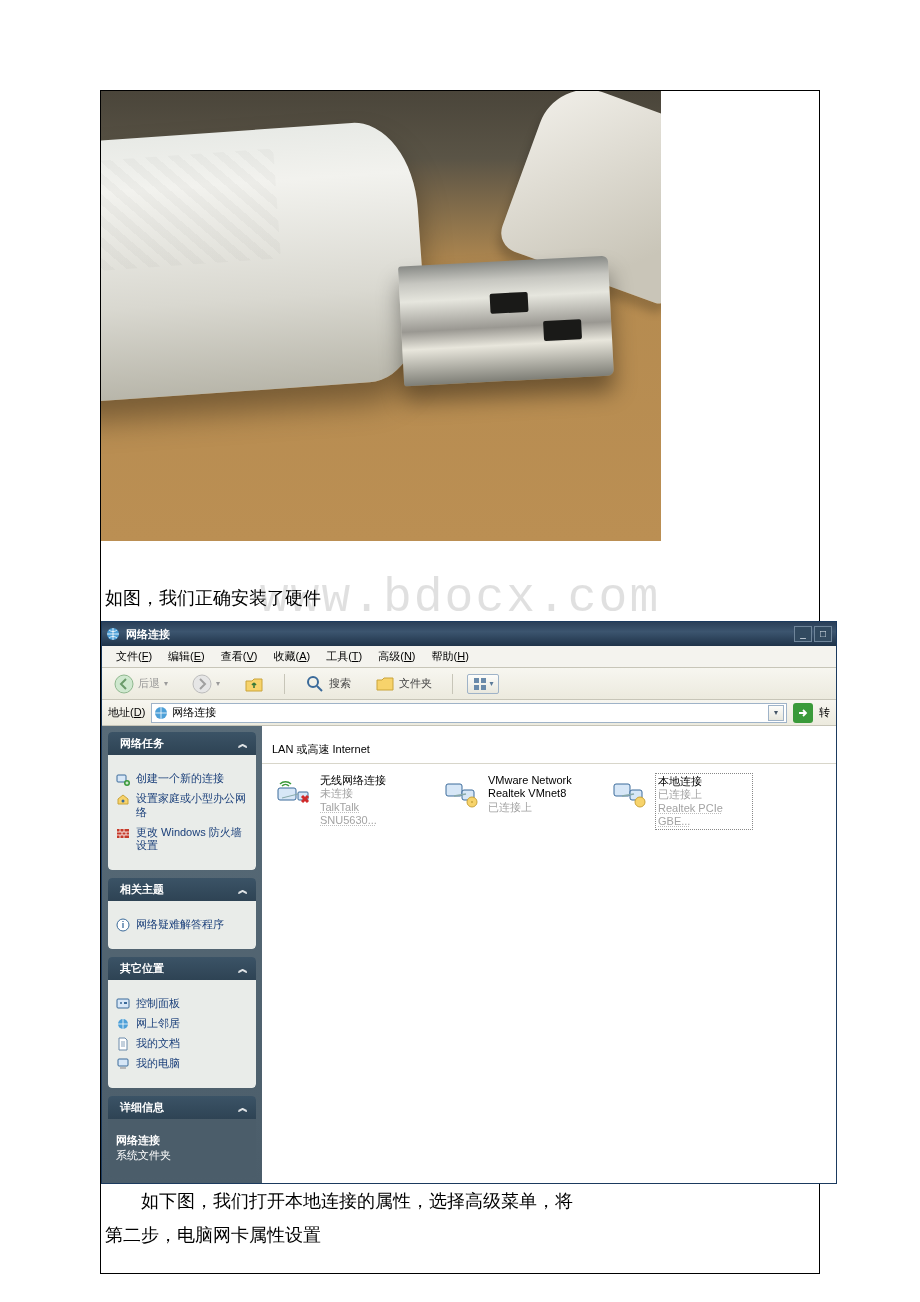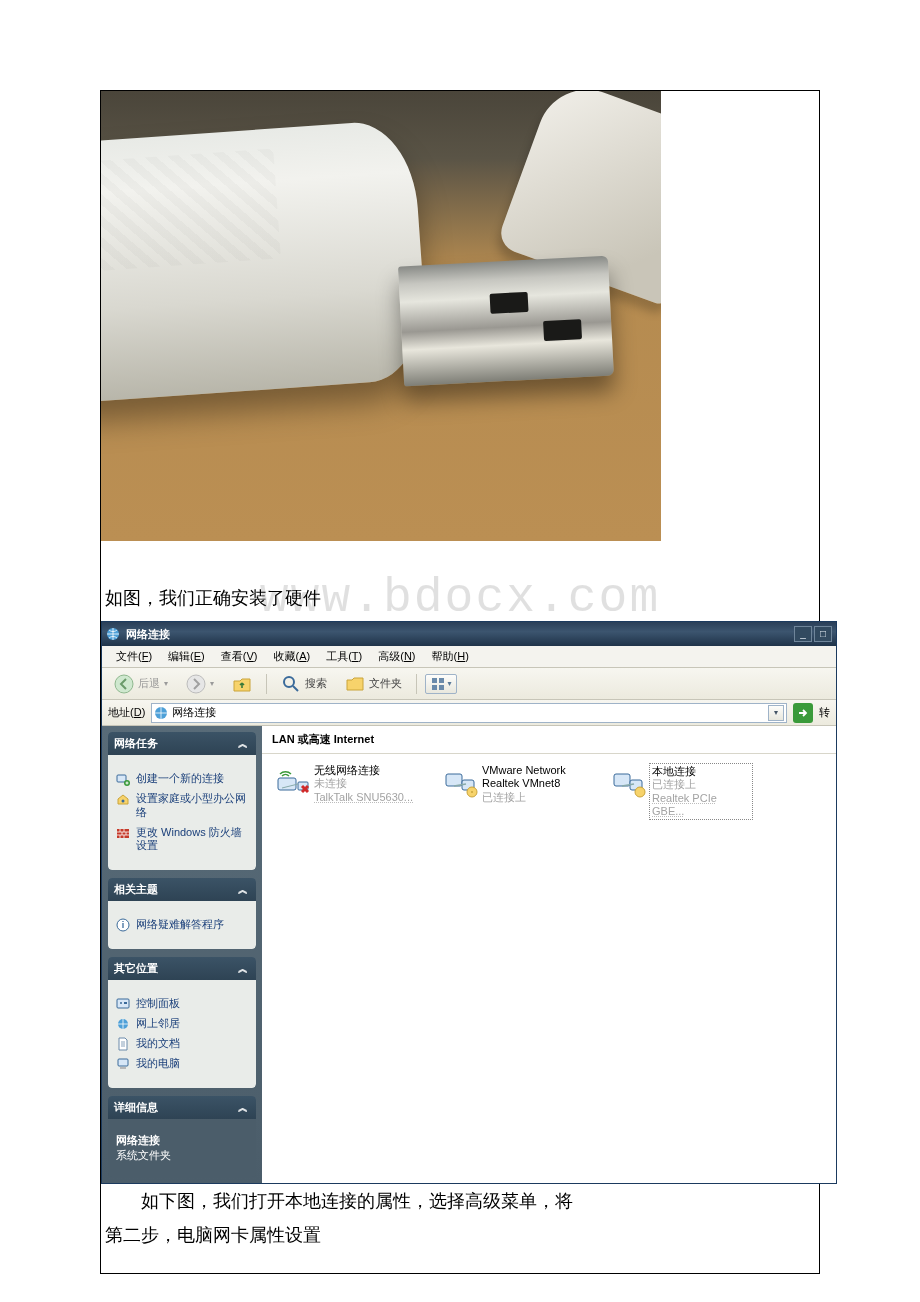--- a/index.html
+++ b/index.html
@@ -32,52 +32,52 @@
   .titlebar { height: 24px; background: linear-gradient(to bottom, #2a3f58, #3c556f 40%, #1f3349); color:#fff; display:flex; align-items:center; padding: 0 4px; }
   .titlebar .icon-globe { width:14px; height:14px; margin-right:6px; }
   .titlebar .title { flex:1; font-weight:bold; }
   .titlebar .wbtns { display:flex; gap:2px; }
   .titlebar .wbtn { width:18px; height:16px; background:#324a60; border:1px solid #6f859a; color:#dfe8ef; display:flex; align-items:center; justify-content:center; font-size:10px; line-height:1; cursor:default; }
 
   .menubar { height:22px; background:#f4f3ee; border-bottom:1px solid #c7c5b8; display:flex; align-items:center; padding: 0 6px; gap: 0; }
   .menubar .mitem { padding: 2px 8px; color:#000; }
   .menubar .mitem .accel { text-decoration: underline; }
 
-  .toolbar { height:32px; background:linear-gradient(#f7f6f0,#eceade); border-bottom:1px solid #c7c5b8; display:flex; align-items:center; padding:0 6px; gap:6px; color:#444; }
+  .toolbar { height:32px; background:linear-gradient(#f7f6f0,#eceade); border-bottom:1px solid #c7c5b8; display:flex; align-items:center; padding:0 6px; gap:12px; color:#444; }
   .tbtn { display:flex; align-items:center; gap:4px; padding:2px 6px; border-radius:3px; }
   .tbtn.disabled { color:#9a9a9a; }
   .ticon { width:20px; height:20px; display:inline-flex; align-items:center; justify-content:center; }
   .tsep { width:1px; height:20px; background:#c7c5b8; margin:0 2px; }
   .views-btn { width:32px; height:20px; border:1px solid #9fb3c8; border-radius:2px; display:flex; align-items:center; justify-content:center; background:linear-gradient(#fdfdfb,#e8e7dd); }
   .views-btn svg{ width:14px; height:14px; }
   .views-caret{ margin-left:3px; font-size:8px; color:#5a7a98; }
 
   .addrbar { height:26px; background:linear-gradient(#f7f6f0,#eceade); border-bottom:1px solid #c7c5b8; display:flex; align-items:center; padding:0 6px; gap:6px; }
   .addrbar .lbl .accel{ text-decoration: underline; }
   .addrbar .combo { flex:1; height:20px; border:1px solid #9fb3c8; background:#fff; display:flex; align-items:center; padding:0 2px; }
   .addrbar .combo .nic{ width:14px; height:14px; margin-right:4px; }
   .addrbar .combo .cval { flex:1; }
   .addrbar .combo .caret { width:16px; height:16px; border:1px solid #9fb3c8; background:linear-gradient(#fdfdfb,#e8e7dd); display:flex; align-items:center; justify-content:center; font-size:8px; color:#456; }
   .gobtn { width:20px; height:20px; border-radius:3px; background:#3a9a3a; display:flex; align-items:center; justify-content:center; color:#fff; font-weight:bold; }
 
   .win-body { display:flex; min-height: 340px; }
   .sidepane { width:160px; background: linear-gradient(to bottom, #586b78, #4b5d6a); padding:6px; display:flex; flex-direction:column; gap:8px; }
   .panel { background:transparent; border-radius:4px; overflow:hidden; }
-  .panel-head { background: linear-gradient(to bottom, #3b5366, #2e4354); color:#fff; padding:4px 8px 4px 6px; font-weight:bold; display:flex; align-items:center; justify-content:space-between; border-radius: 4px 4px 0 0; }
+  .panel-head { background: linear-gradient(to bottom, #3b5366, #2e4354); color:#fff; padding:4px 8px 4px 12px; font-weight:bold; display:flex; align-items:center; justify-content:space-between; border-radius: 4px 4px 0 0; }
   .panel-head .chev { font-size:10px; opacity:.85; }
   .panel-body { background:#e9ece9; padding:14px 8px; border-radius: 0 0 4px 4px; }
   .panel-body.dark { background:#4b5d6a; color:#fff; }
   .plink { display:flex; align-items:flex-start; gap:6px; color:#1a3f7a; padding:3px 0; line-height:1.25; }
   .plink .pico{ width:14px; height:14px; flex:0 0 14px; }
 
   .content { flex:1; background:#fff; position:relative; }
-  .cat-head { font-weight:bold; padding:6px 10px; border-bottom:1px solid #d8d6ca; background:#fff; color:#000; }
+  .cat-head { font-weight:normal; padding:6px 10px; border-bottom:1px solid #d8d6ca; background:#fff; color:#000;margin-top:10px; }
 
   .icons-row { display:flex; gap:28px; padding:10px 14px; align-items:flex-start; }
-  .conn { width:140px; display:flex; gap:4px; }
+  .conn { width:140px; display:flex; gap:10px; }
   .conn .cicon{ width:34px; height:34px; flex:0 0 34px; position:relative; }
   .conn .ctext { font-size:11px; line-height:1.2; color:#000; }
   .conn .ctext .l1{ font-weight:normal; }
   .conn .ctext .l2{ color:#a3a3a3; }
   .conn .ctext .l3{ color:#a3a3a3; text-decoration: underline dotted #bdbdbd; }
   .conn.sel .ctext .l1{ color:#000; }
   .statusbar { border-top:1px solid #c7c5b8; background:#f4f3ee; padding:3px 8px; font-size:11px; }
 
   
   svg { display:block; }

